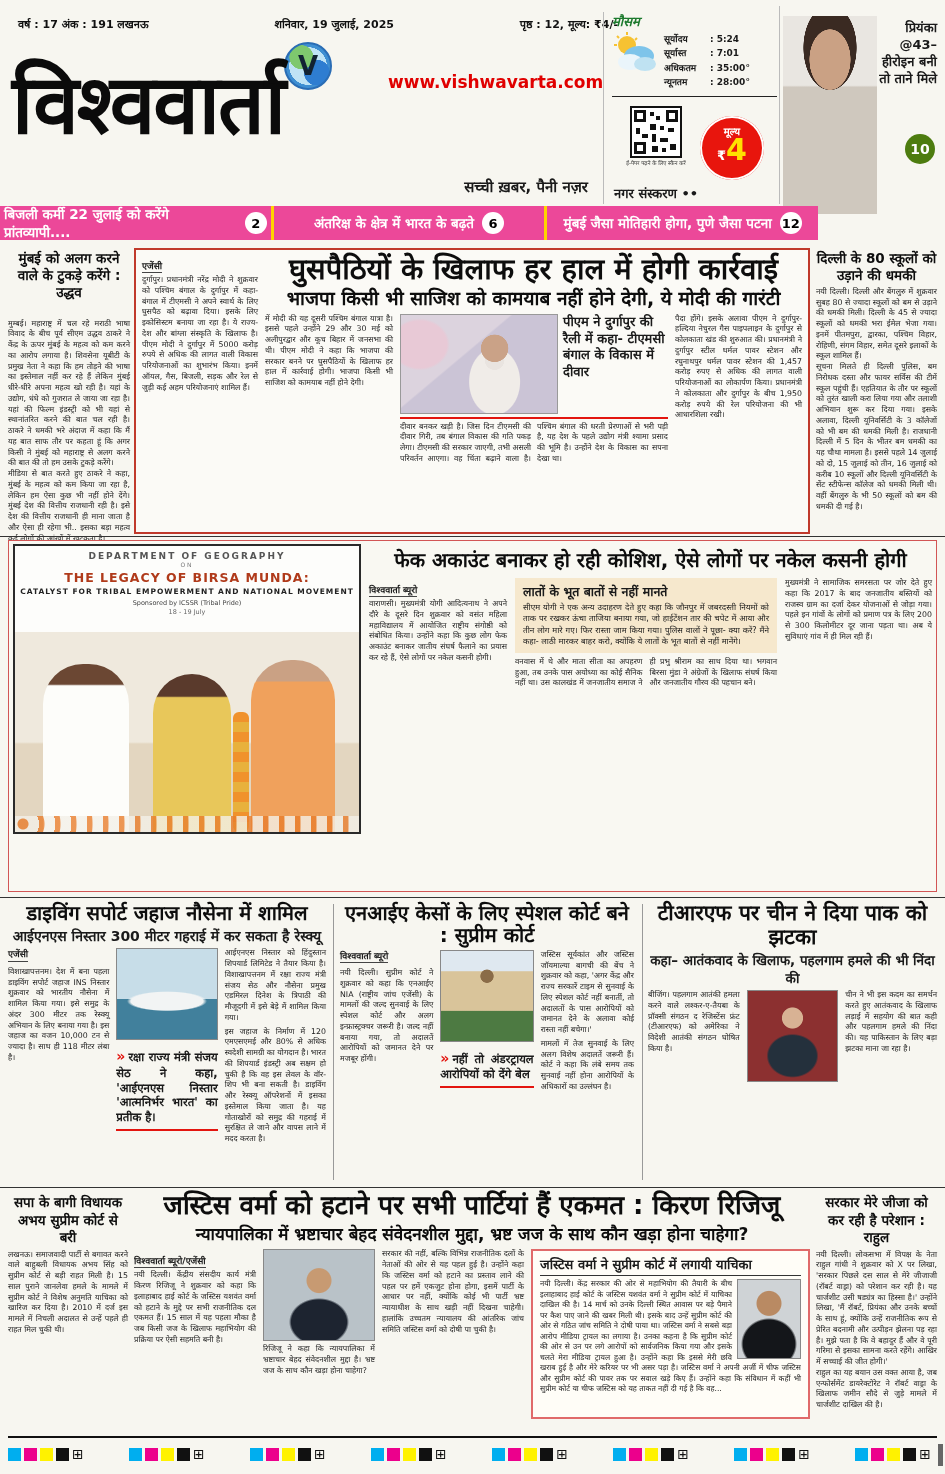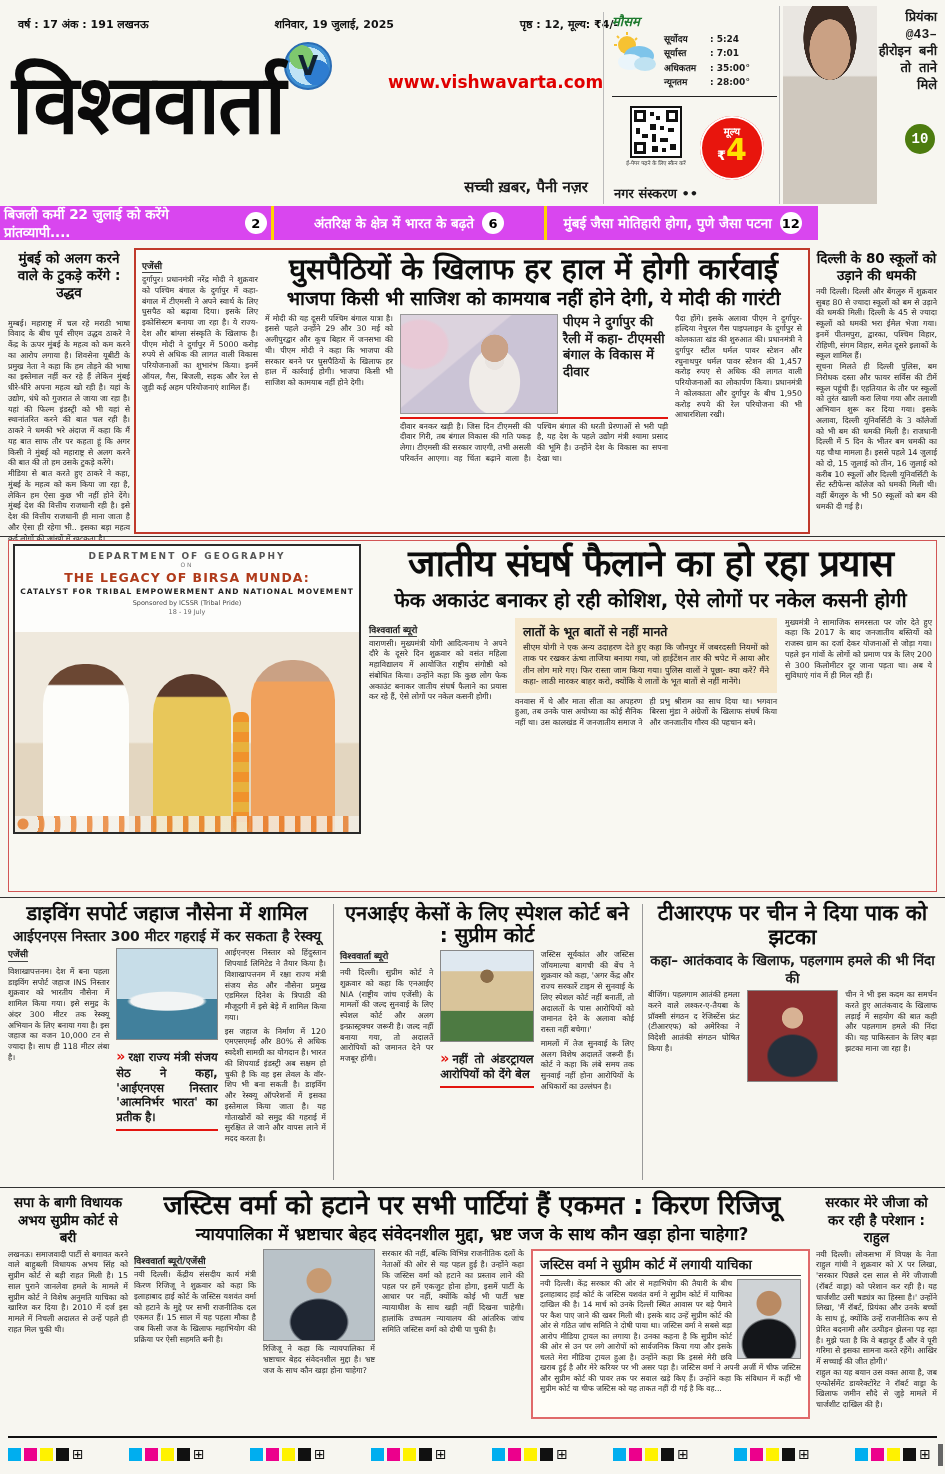--- a/index.html
+++ b/index.html
@@ -27,31 +27,31 @@
   .w-row span.lbl { display:inline-block; width:46px; }
   .qr-wrap { position:absolute; left:616px; top:106px; width:80px; text-align:center; }
   .qr { width:52px; height:52px; margin:0 auto; background:#fff; border:2px solid #111; position:relative; }
   .qr-cap { font-size:5.5px; line-height:1.2; margin-top:2px; color:#333; }
   .price { position:absolute; left:700px; top:116px; width:64px; height:64px; border-radius:50%; background:#e8150d; color:#fff; text-align:center; box-shadow:0 0 0 2px #fff inset; }
   .price .plabel { font-size:10px; font-weight:bold; padding-top:8px; }
   .price .pval { font-size:13px; font-weight:bold; }
   .price .pval b { font-size:30px; color:#ffe000; line-height:.8; }
   .edition { position:absolute; left:614px; top:184px; font-size:13px; font-weight:bold; }
 
-  .promo { position:absolute; left:783px; top:6px; width:156px; height:198px; display:flex;font-family:Liberation Mono, monospace; }
+  .promo { position:absolute; left:783px; top:16px; width:156px; height:198px; display:flex; }
   .promo-photo { width:94px; height:198px;
       background:radial-gradient(ellipse 34px 50px at 50% 22%,#caa184 0 60%,transparent 61%),
                  radial-gradient(ellipse 44px 70px at 50% 16%,#3a2a22 0 60%,transparent 61%),
                  linear-gradient(180deg,#e9e6e1 0 35%,#cfc8be 36% 100%); }
   .promo-right { flex:1; position:relative; }
   .promo-text { font-size:13px; font-weight:bold; text-align:right; line-height:1.3; padding:4px 2px 0 0; }
   .promo-num { position:absolute; right:4px; top:118px; width:30px; height:30px; border-radius:50%; background:#4d7c0f; color:#fff; font-weight:bold; font-size:14px; display:flex; align-items:center; justify-content:center; }
 
   
-  .teasers { position:absolute; left:0; top:206px; width:818px; height:34px; background:#d946ef; display:flex; }
+  .teasers { position:absolute; left:0; top:206px; width:818px; height:34px; background:#ec4899; display:flex; }
   .teaser { flex:1; display:flex; align-items:center; justify-content:center; gap:8px; color:#fff; font-weight:bold; font-size:13.5px; border-right:3px solid #ffd400; padding:0 4px; }
   .teaser:last-child { border-right:none; }
   .t-num { flex:none; width:22px; height:22px; border-radius:50%; background:#fff; color:#000; font-size:13px; display:flex; align-items:center; justify-content:center; }
 
   
   .body-sm { font-size:7.8px; line-height:1.38; text-align:justify; color:#222; }
   .byline { font-weight:bold; font-size:9px; border-bottom:1px solid #444; display:inline-block; margin-bottom:2px; }
   h1,h2,h3 { color:#0d0d0d; }
 
   
@@ -323,21 +323,20 @@
         <div class="people">
           <div class="fig fig-white"></div>
           <div class="fig fig-yellow"></div>
           <div class="lamp"></div>
           <div class="fig fig-saffron"></div>
           <div class="flowers"></div>
         </div>
       </div>
     </div>
     <div class="caste-art">
-      <h1>जातीय संघर्ष फैलाने का हो रहा प्रयास</h1>
       <h2>फेक अकाउंट बनाकर हो रही कोशिश, ऐसे लोगों पर नकेल कसनी होगी</h2>
       <div class="caste-body">
         <div class="cb1">
           <div class="byline">विश्ववार्ता ब्यूरो</div>
           <p class="body-sm">वाराणसी। मुख्यमंत्री योगी आदित्यनाथ ने अपने दौरे के दूसरे दिन शुक्रवार को वसंत महिला महाविद्यालय में आयोजित राष्ट्रीय संगोष्ठी को संबोधित किया। उन्होंने कहा कि कुछ लोग फेक अकाउंट बनाकर जातीय संघर्ष फैलाने का प्रयास कर रहे हैं, ऐसे लोगों पर नकेल कसनी होगी।</p>
         </div>
         <div class="cbmid">
           <div class="tan-box">
             <div class="tb-title">लातों के भूत बातों से नहीं मानते</div>
             <div class="tb-text">सीएम योगी ने एक अन्य उदाहरण देते हुए कहा कि जौनपुर में जबरदस्ती नियमों को ताक पर रखकर ऊंचा ताजिया बनाया गया, जो हाईटेंशन तार की चपेट में आया और तीन लोग मारे गए। फिर रास्ता जाम किया गया। पुलिस वालों ने पूछा- क्या करें? मैंने कहा- लाठी मारकर बाहर करो, क्योंकि ये लातों के भूत बातों से नहीं मानेंगे।</div>

